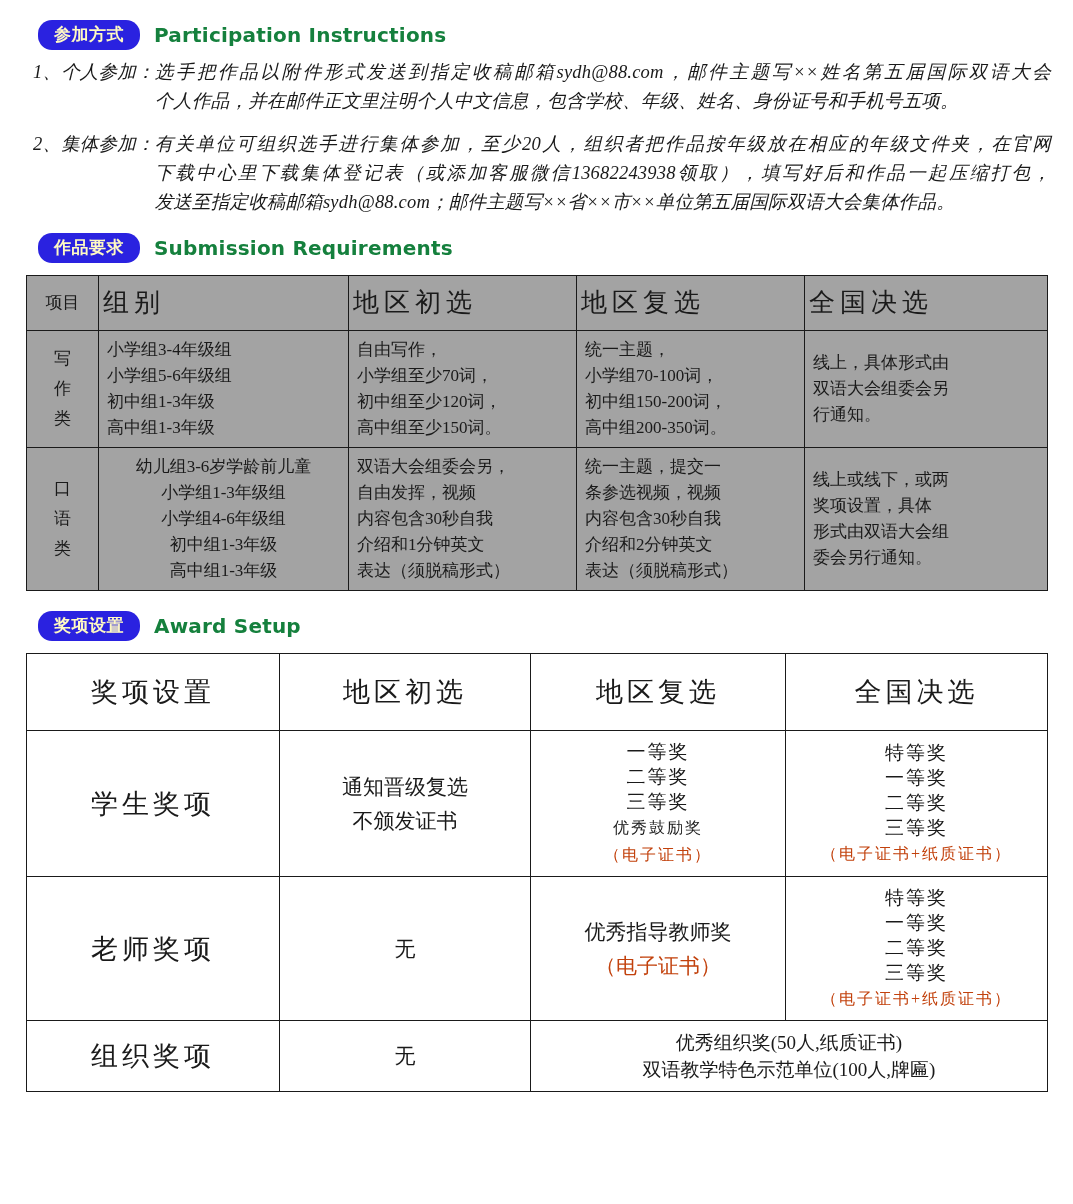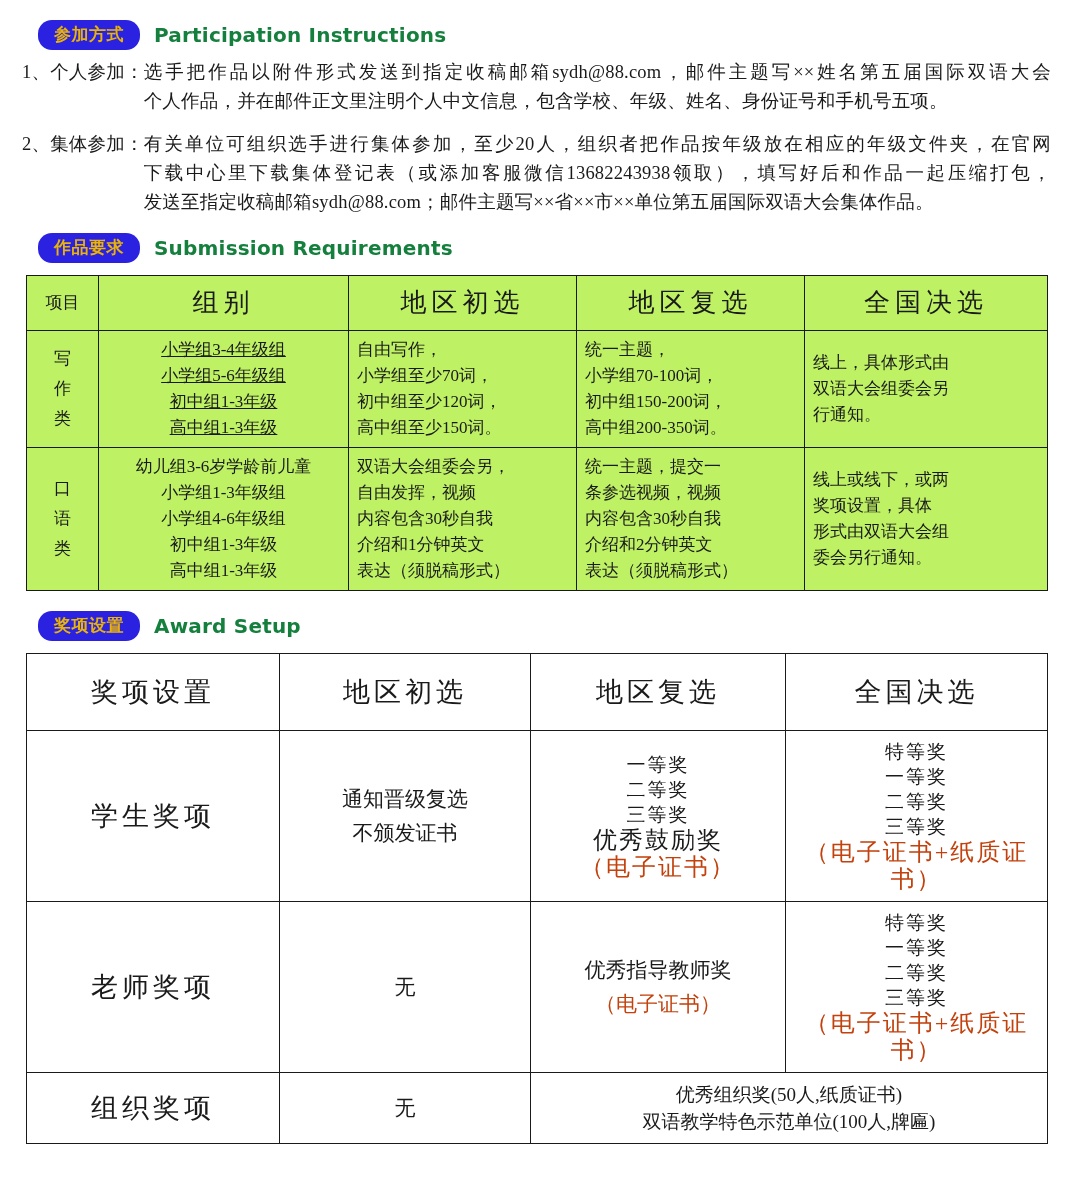--- a/index.html
+++ b/index.html
@@ -26,42 +26,43 @@
   
   .section-head {
     display: flex;
     align-items: center;
     gap: 14px;
     padding-left: 38px;
   }
   .pill {
     display: inline-block;
     background: #2a22e0;
-    color: #eab308;
+    color: #fef9c3;
     font-family: "DejaVu Sans", sans-serif;
     font-weight: 700;
     font-size: 17px;
     line-height: 1;
     letter-spacing: 0.5px;
     padding: 6px 16px 7px 16px;
     border-radius: 14px;
     white-space: nowrap;
   }
   .eng-title {
     color: #15803d;
     font-family: "DejaVu Sans", sans-serif;
     font-weight: 700;
     font-size: 20px;
     letter-spacing: 0.2px;
     white-space: nowrap;
   }
 
   
   .para-block {
-    padding: 8px 22px 0 22px;
+    padding: 8px 22px 0 33px;
+    font-style: italic;
   }
   .para {
     display: flex;
     align-items: flex-start;
     font-size: 18.5px;
     line-height: 29px;
     letter-spacing: 0.2px;
   }
   .para + .para { margin-top: 14px; }
   .para-label {
@@ -78,31 +79,30 @@
     text-align: justify;
     text-align-last: justify;
   }
 
   
   .tbl-wrap { padding: 0 26px; }
   table.grid {
     border-collapse: collapse;
     width: 1021px;
     table-layout: fixed;
-    background: #bef264;
+    background: #a3a3a3;
   }
   table.grid td {
     border: 1.6px solid #1a1a1a;
     vertical-align: middle;
     padding: 6px 8px;
     font-size: 17px;
     line-height: 26px;
   }
   table.grid td.head {
-    text-align: center;
     font-size: 26px;
     letter-spacing: 5px;
     padding: 14px 4px;
   }
 
   
   td.vcol {
     text-align: center;
     font-size: 26px;
     padding: 8px 2px;
@@ -151,21 +151,21 @@
     line-height: 27px;
   }
   table.award td.cell .ln { display: block; }
   .red { color: #c2410c; }
   .awardlist .ln {
     font-size: 19px;
     line-height: 25px;
     letter-spacing: 2px;
   }
   .awardlist .ln.big {
-    font-size: 24px;
+    font-size: 16px;
     line-height: 27px;
   }
   .gap-sm { height: 4px; }
 
   .sp-12 { height: 12px; }
   .sp-16 { height: 16px; }
   .sp-20 { height: 20px; }
 </style>
 </head>
 <body>
@@ -229,21 +229,21 @@
         </tr>
 
         <tr>
           <td class="vcol">
             <span class="vstack">
               <span>写</span>
               <span>作</span>
               <span>类</span>
             </span>
           </td>
-          <td class="body-cell" style="text-align:center;text-decoration:underline;">
+          <td class="body-cell" style="text-align:left;">
             <span class="ln">小学组3-4年级组</span>
             <span class="ln">小学组5-6年级组</span>
             <span class="ln">初中组1-3年级</span>
             <span class="ln">高中组1-3年级</span>
           </td>
           <td class="body-cell">
             <span class="ln">自由写作，</span>
             <span class="ln">小学组至少70词，</span>
             <span class="ln">初中组至少120词，</span>
             <span class="ln">高中组至少150词。</span>

